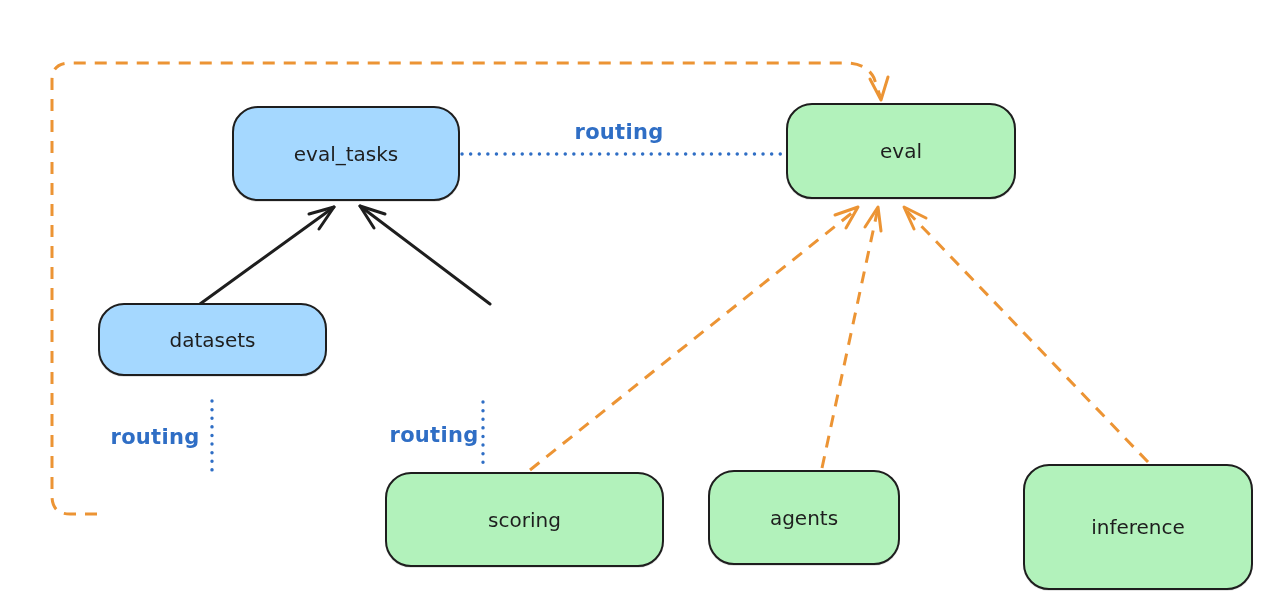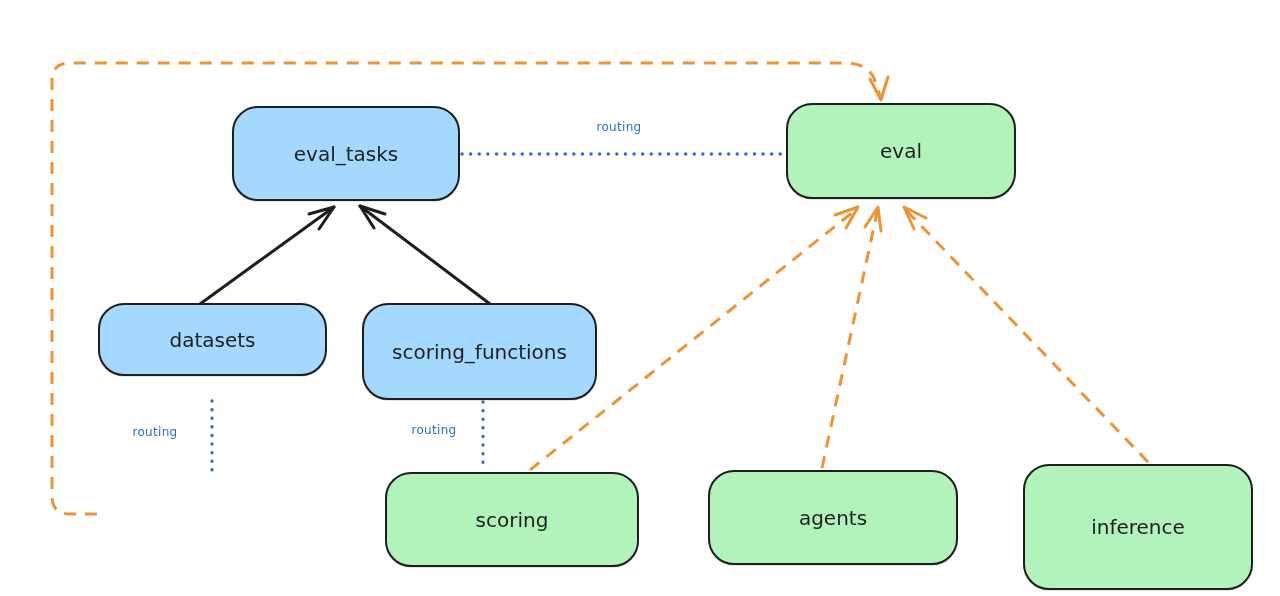--- a/index.html
+++ b/index.html
@@ -26,21 +26,21 @@
     position:absolute;box-sizing:border-box;
     border:2.6px solid var(--ink);border-radius:26px;
     display:flex;align-items:center;justify-content:center;
     font-size:20px;color:var(--ink);
     box-shadow:0 1px 0 rgba(30,30,30,.12);
   }
   .node.blue{background:var(--blue-fill);}
   .node.green{background:var(--green-fill);}
   .edge-label{
     position:absolute;transform:translateX(-50%);
-    color:var(--routing-blue);font-size:12px;font-weight:normal;
+    color:var(--routing-blue);font-size:21px;font-weight:bold;
     letter-spacing:.3px;white-space:nowrap;
   }
 </style>
 </head>
 <body>
 
 <div class="stage">
 
   <svg class="edges" width="1280" height="596" viewBox="0 0 1280 596">
 
@@ -68,30 +68,27 @@
   </div>
 
   <div class="node green" style="left:786px;top:103px;width:230px;height:96px;">
     <span>eval</span>
   </div>
 
   <div class="node blue" style="left:98px;top:303px;width:229px;height:73px;">
     <span>datasets</span>
   </div>
 
-  <div class="node blue" style="left:362px;top:303px;width:235px;height:97px;">
-    <span>scoring_functions</span>
-  </div>
 
 
-  <div class="node green" style="left:385px;top:472px;width:254px;height:95px;">
+  <div class="node green" style="left:385px;top:472px;width:279px;height:95px;">
     <span>scoring</span>
   </div>
 
-  <div class="node green" style="left:708px;top:470px;width:250px;height:95px;">
+  <div class="node green" style="left:708px;top:470px;width:192px;height:95px;">
     <span>agents</span>
   </div>
 
   <div class="node green" style="left:1023px;top:464px;width:230px;height:126px;">
     <span>inference</span>
   </div>
 
   <div class="edge-label" style="left:619px;top:120px;">routing</div>
   <div class="edge-label" style="left:155px;top:425px;">routing</div>
   <div class="edge-label" style="left:434px;top:423px;">routing</div>

